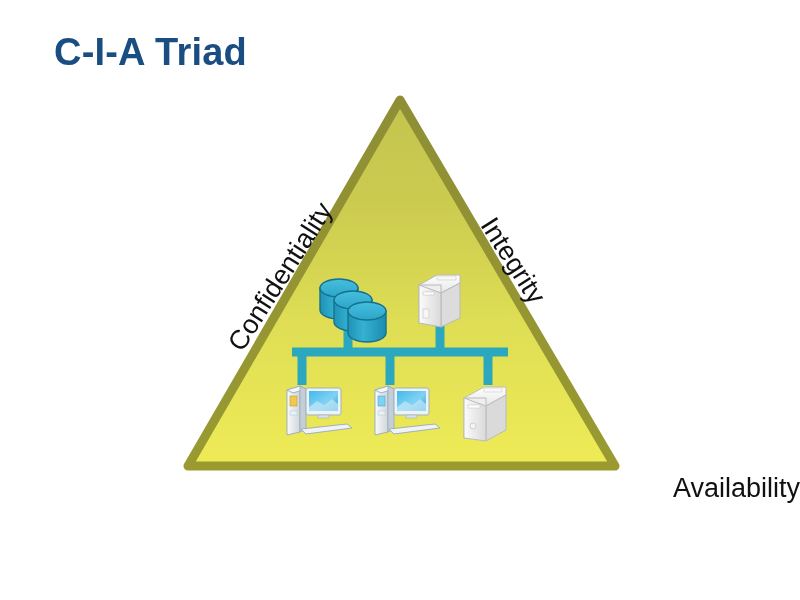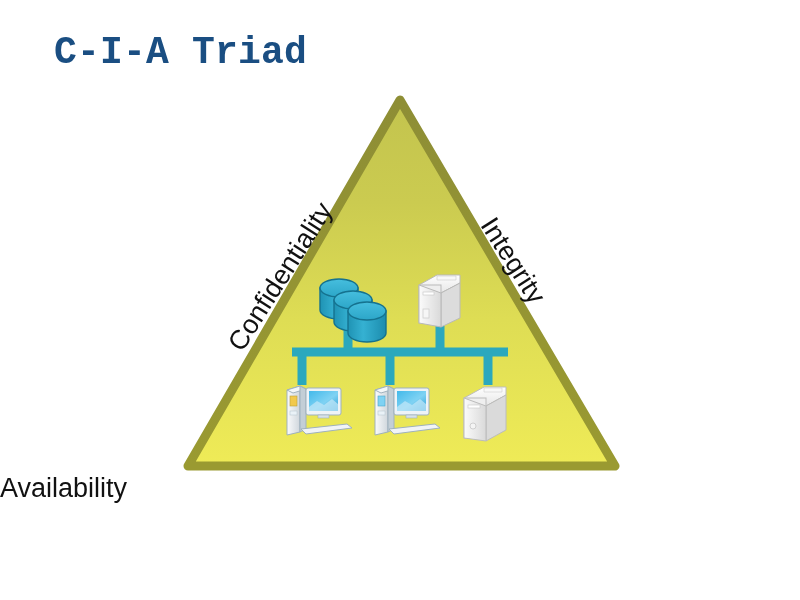--- a/index.html
+++ b/index.html
@@ -21,21 +21,21 @@
     left: 0; top: 0;
     width: 800px;
     height: 600px;
     background: #ffffff;
   }
 
   #slide-title {
     position: absolute;
     left: 54px;
     top: 32px;
-    font-family: Liberation Mono, monospace;
+    font-family: Liberation Sans, sans-serif;
     font-size: 38px;
     font-weight: bold;
     color: #1a4e82;
     letter-spacing: 0.2px;
     white-space: nowrap;
     line-height: 1.1;
   }
 
   #figure {
     position: absolute;
@@ -74,21 +74,21 @@
     left: 500px;
     top: 212px;
     transform: rotate(57.5deg);
   }
 
   #label-availability {
     position: absolute;
     left: 0;
     top: 473px;
     width: 800px;
-    text-align: left;
+    text-align: right;
     font-family: "Liberation Sans", sans-serif;
     font-size: 27px;
     color: #111111;
   }
 </style>
 </head>
 <body>
 
 <div id="slide">
 

